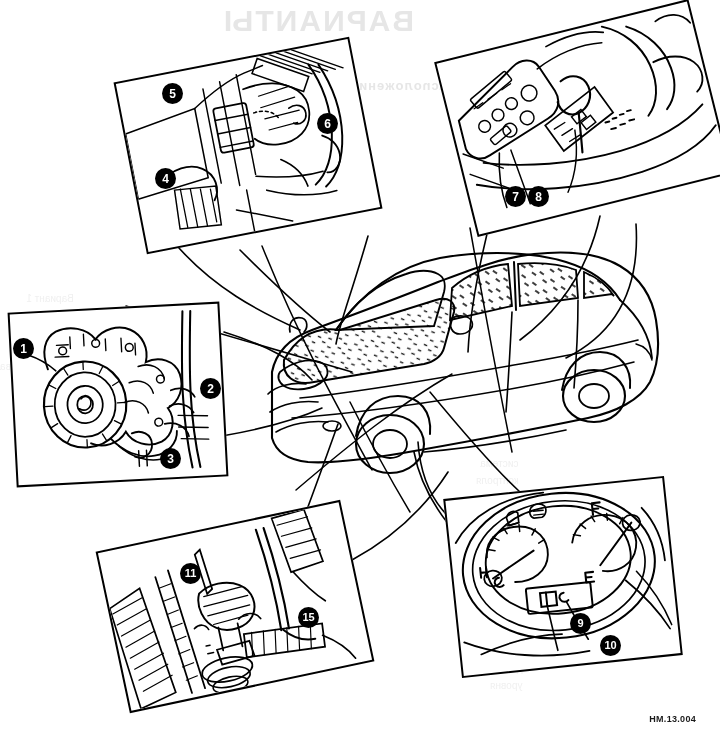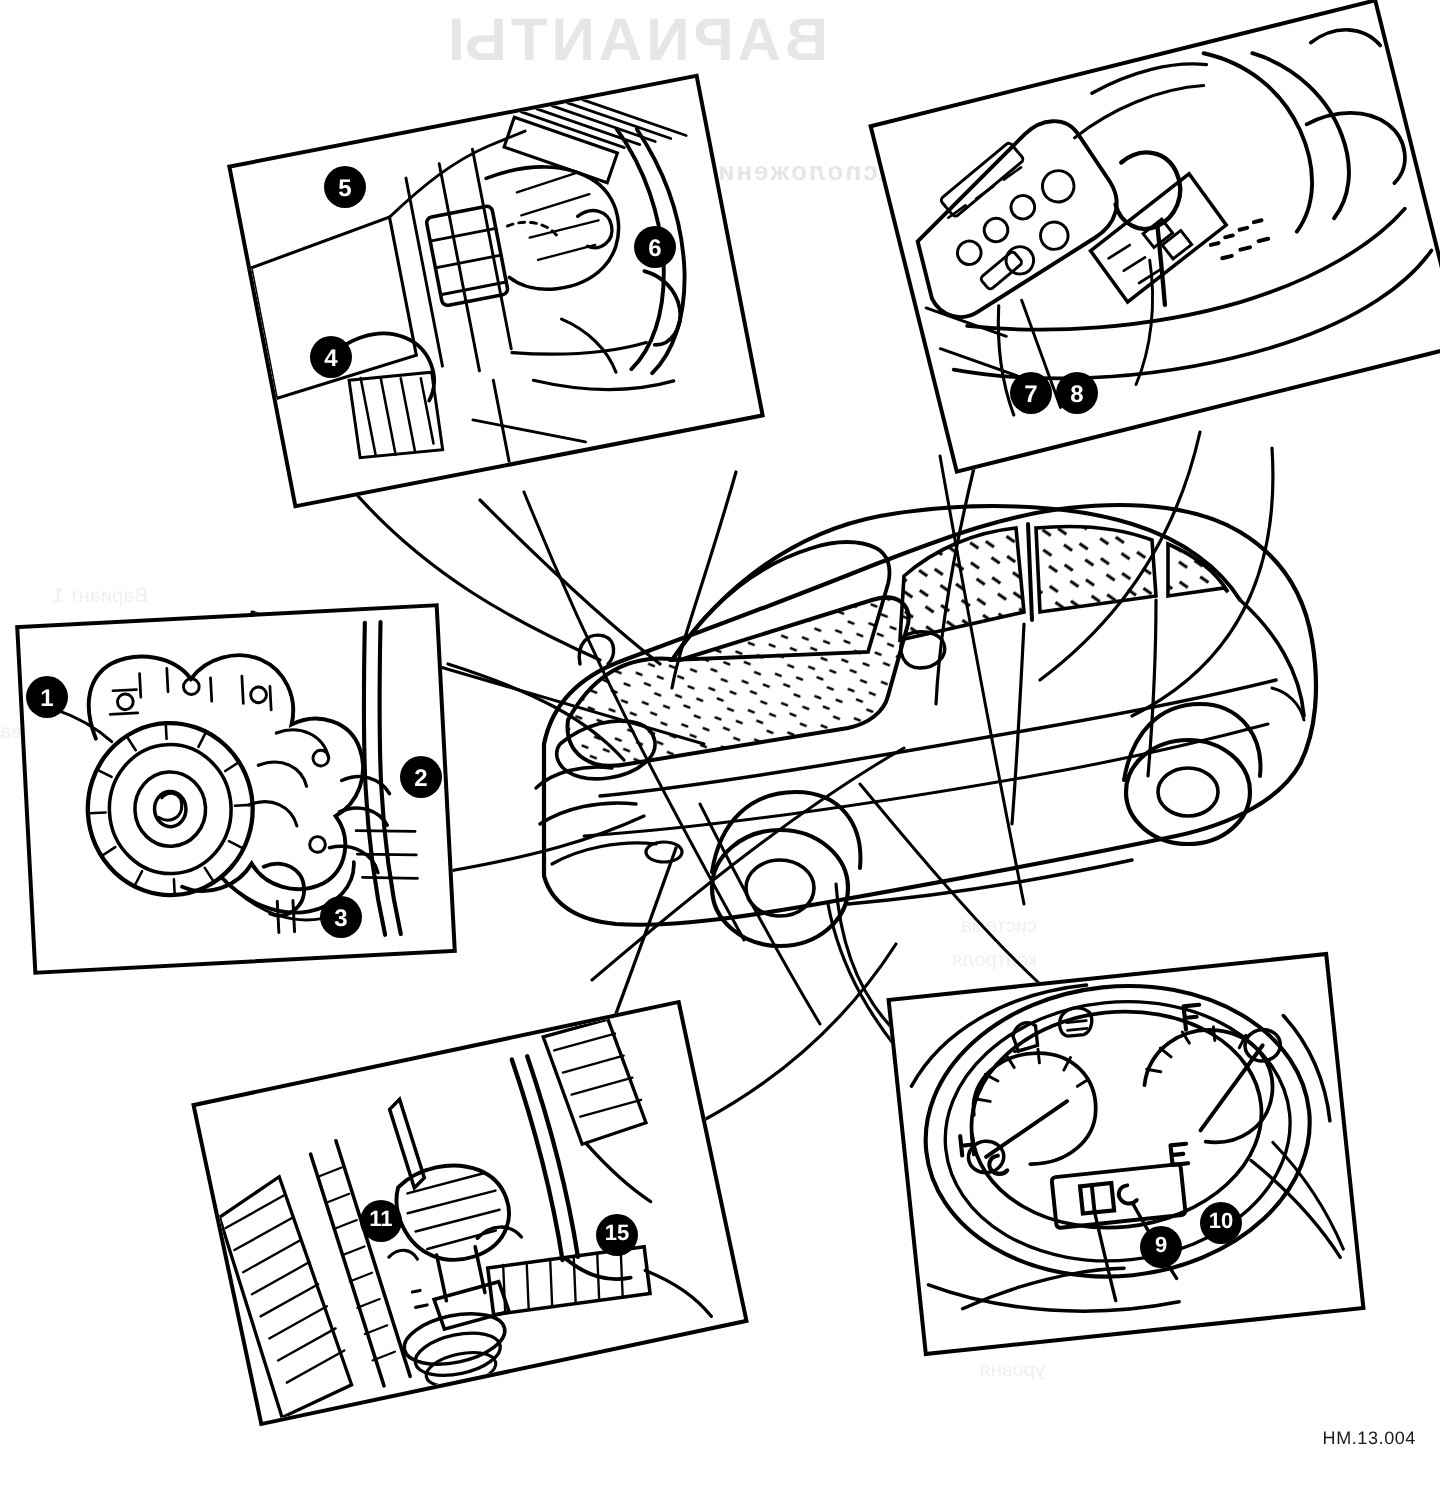--- a/index.html
+++ b/index.html
@@ -44,22 +44,22 @@
     position:absolute;width:21px;height:21px;border-radius:50%;
     background:#000;color:#fff;font-size:12px;font-weight:700;
     display:flex;align-items:center;justify-content:center;
     line-height:1;z-index:40;box-sizing:border-box;
     font-family:"Liberation Sans", sans-serif;
   }
   .marker.wide{font-size:11px;}
 
   
   #figure-code{
-    position:absolute;right:12px;bottom:22px;
-    font-size:9px;font-weight:400;color:#1a1a1a;letter-spacing:.3px;
+    position:absolute;right:24px;bottom:22px;
+    font-size:9px;font-weight:700;color:#1a1a1a;letter-spacing:.3px;
   }
 </style>
 </head>
 <body>
 
 <div id="page">
 
   <div class="ghost ghost-title">BAPNANTЫ</div>
   <div class="ghost ghost-sub">Pacnoлoжeниe</div>
   <div class="ghost-block ghost-b1">Bapиaнт 1
@@ -426,19 +426,19 @@
 
   <div class="marker" style="left:13px;top:338px;">1</div>
   <div class="marker" style="left:200px;top:378px;">2</div>
   <div class="marker" style="left:160px;top:448px;">3</div>
   <div class="marker" style="left:155px;top:168px;">4</div>
   <div class="marker" style="left:162px;top:83px;">5</div>
   <div class="marker" style="left:317px;top:113px;">6</div>
   <div class="marker" style="left:505px;top:186px;">7</div>
   <div class="marker" style="left:528px;top:186px;">8</div>
   <div class="marker wide" style="left:570px;top:613px;">9</div>
-  <div class="marker wide" style="left:600px;top:601px;">10</div>
-  <div class="marker wide" style="left:180px;top:600px;text-align:center;">11</div>
+  <div class="marker wide" style="left:600px;top:635px;">10</div>
+  <div class="marker wide" style="left:180px;top:563px;text-align:center;">11</div>
   <div class="marker wide" style="left:298px;top:607px;">15</div>
 
   <div id="figure-code">HM.13.004</div>
 
 </div>
 
 </body></html>

